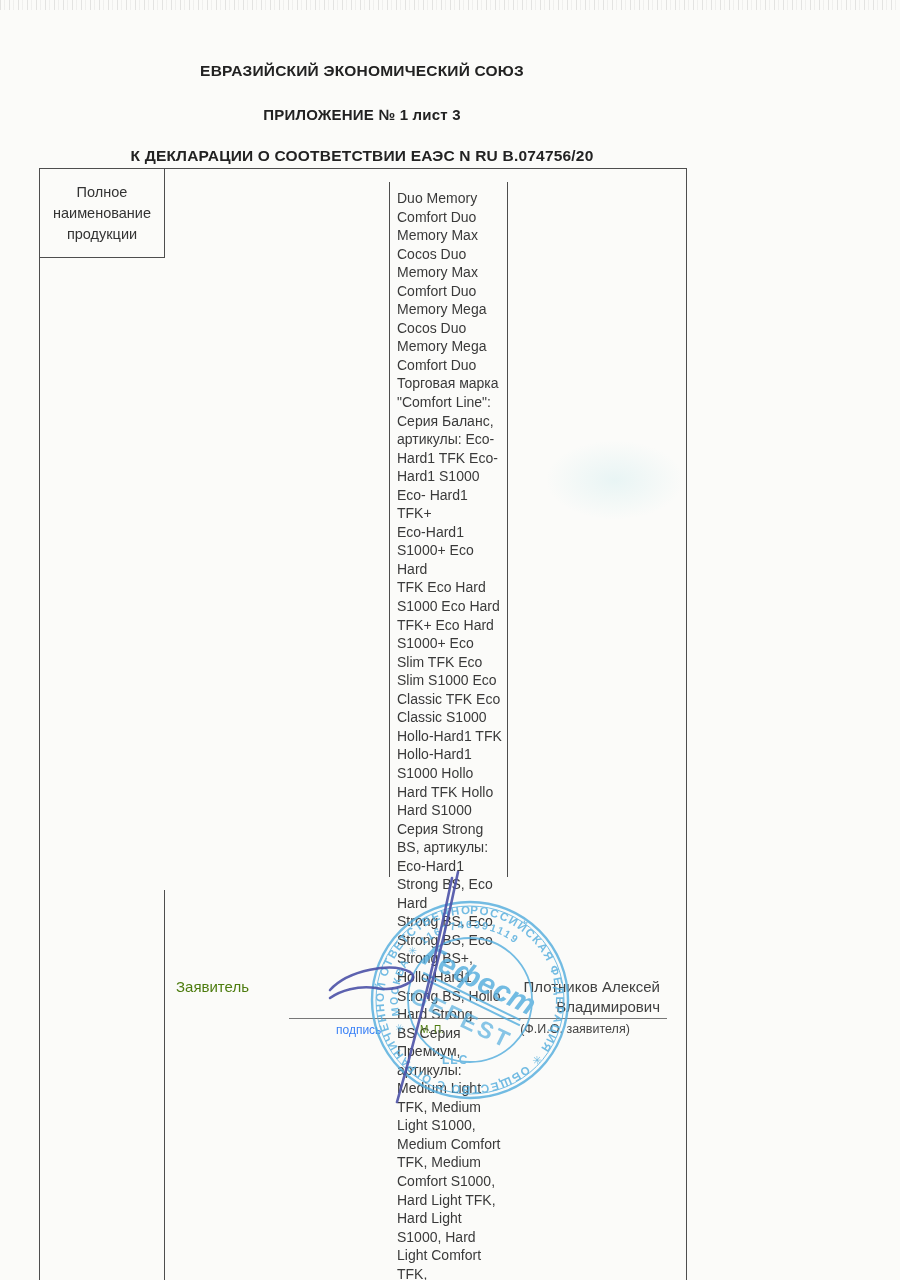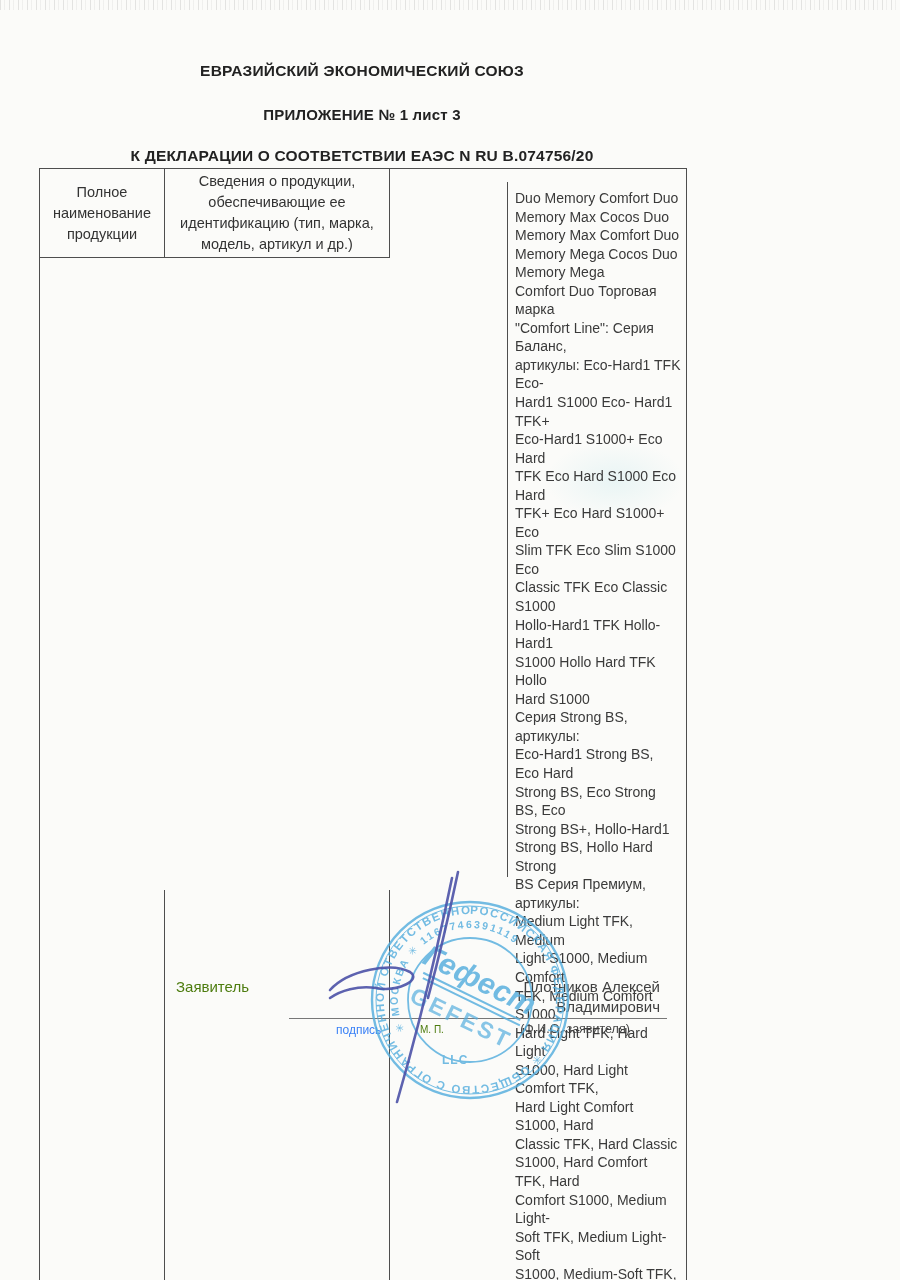--- a/index.html
+++ b/index.html
@@ -67,21 +67,20 @@
 <div class="artifact"></div>
 
 <div class="titles">
   <div class="title-line t1">ЕВРАЗИЙСКИЙ ЭКОНОМИЧЕСКИЙ СОЮЗ</div>
   <div class="title-line t2">ПРИЛОЖЕНИЕ № 1 лист 3</div>
   <div class="title-line t3">К ДЕКЛАРАЦИИ О СООТВЕТСТВИИ ЕАЭС N RU В.074756/20</div>
 </div>
 
 <div class="doc-table">
   <div class="cell hcell">Полное наименование продукции</div>
-  <div class="cell hcell">Сведения о продукции, обеспечивающие ее идентификацию (тип, марка, модель, артикул и др.)</div>
 
   <div class="cell bcell last-row"></div>
   <div class="cell bcell last-row">
       <div class="ident-text">Duo Memory Comfort Duo
 Memory Max Cocos Duo
 Memory Max Comfort Duo
 Memory Mega Cocos Duo
 Memory Mega
 Comfort Duo Торговая марка
 "Comfort Line": Серия Баланс,

